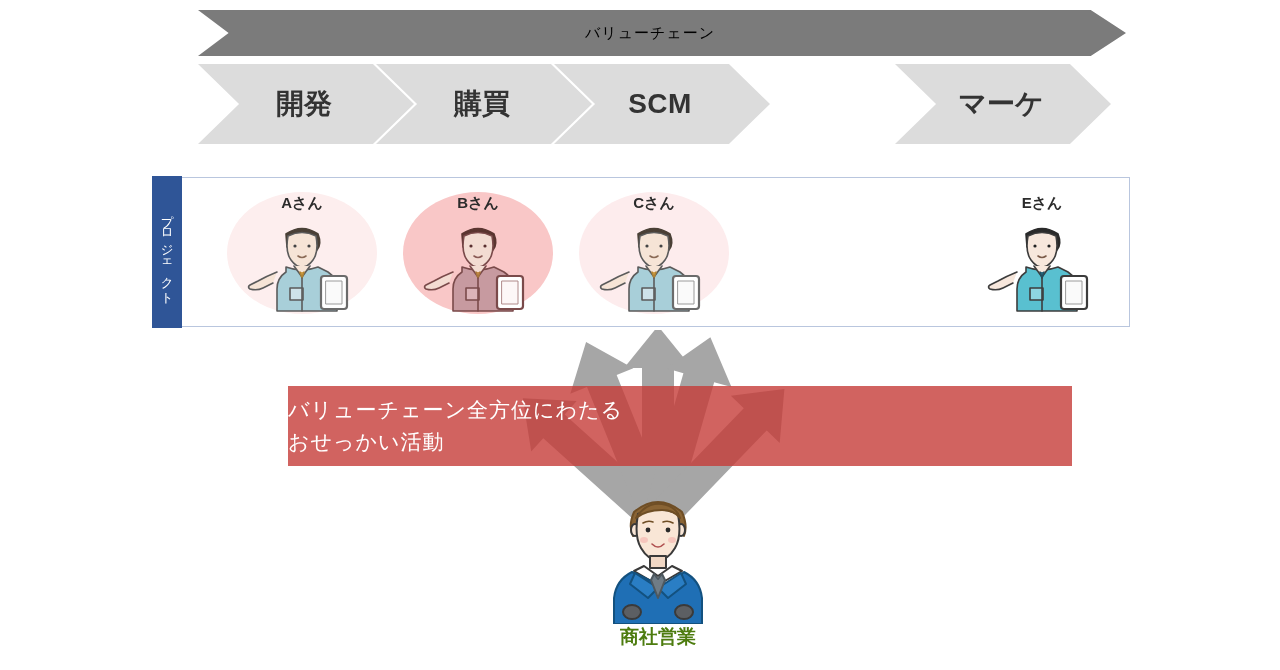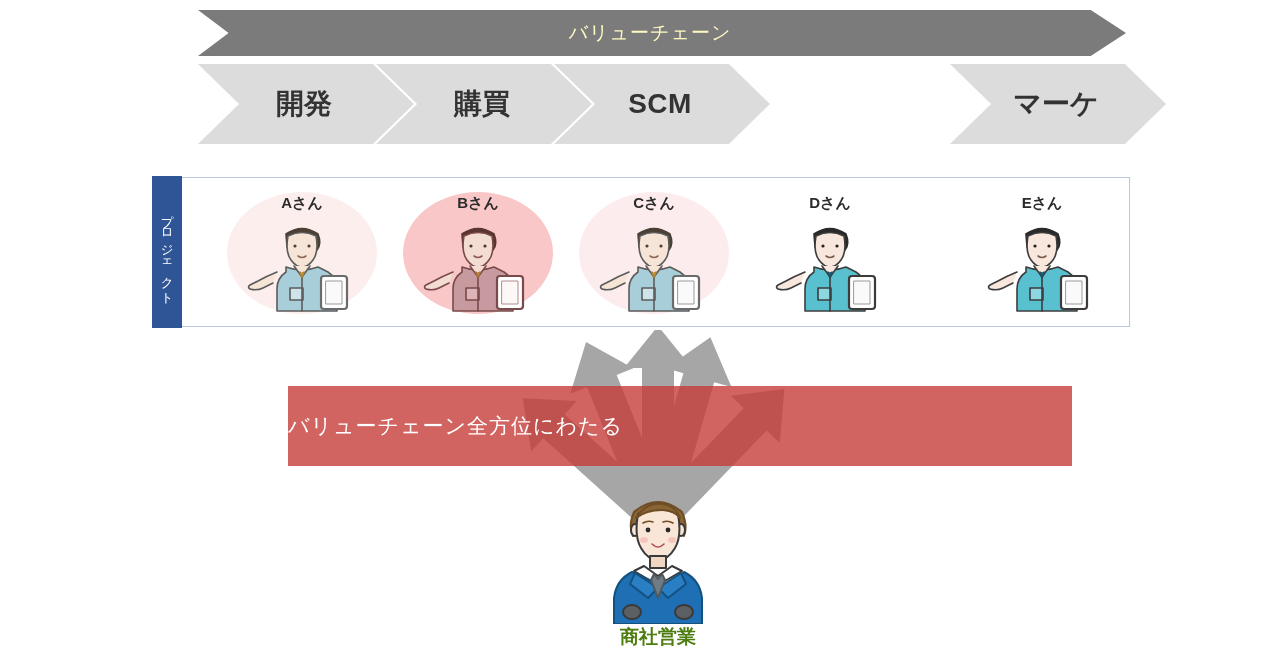--- a/index.html
+++ b/index.html
@@ -23,22 +23,22 @@
     position: absolute;
     left: 198px; top: 10px;
     width: 928px; height: 46px;
     background: #7b7b7b;
     clip-path: polygon(0 0, 96.2% 0, 100% 50%, 96.2% 100%, 0 100%, 3.3% 50%);
     display: flex;
     align-items: center;
     justify-content: center;
   }
   .vc-banner-label {
-    color: #fef9c3;
-    font-size: 19px;
+    color: #000000;
+    font-size: 15px;
     letter-spacing: 1px;
     font-weight: 400;
     transform: translateX(-12px);
   }
 
   
   .stages {
     position: absolute;
     left: 198px; top: 64px;
     width: 928px; height: 80px;
@@ -182,21 +182,21 @@
   <div class="stages">
     <div class="stage" style="left:0px;width:216px;">
       <span class="stage-label">開発</span>
     </div>
     <div class="stage" style="left:178px;width:216px;">
       <span class="stage-label">購買</span>
     </div>
     <div class="stage" style="left:356px;width:216px;">
       <span class="stage-label latin">SCM</span>
     </div>
-    <div class="stage" style="left:752px;width:216px;">
+    <div class="stage" style="left:697px;width:216px;">
       <span class="stage-label">マーケ</span>
     </div>
   </div>
 
   <div class="project-box"></div>
   <div class="project-tab">
     <span class="project-tab-label">プロジェクト</span>
   </div>
 
   <div class="people">
@@ -260,40 +260,20 @@
           <path d="M58 58 l2 6 l2 -6" fill="#d4a04a" stroke="#b08432"></path>
           <rect x="48" y="74" width="13" height="12" fill="#cfe3ea"></rect>
           <path d="M60 64 v33"></path>
           <path d="M35 58 q-10 4 -19 9 l-8 4 q-3 2 0 4 q7 2 13 -1 l10 -5" fill="#f6e4d6"></path>
           <rect x="79" y="62" width="26" height="33" rx="3" fill="#ffffff" stroke="#6b6b6b" stroke-width="2.2"></rect>
           <rect x="84" y="67" width="16" height="23" fill="#fafafa" stroke="#9a9a9a" stroke-width="1"></rect>
         </g>
       </svg>
     </div>
 
-    <div class="person" style="left:550px;">
-      <div class="person-name">Dさん</div>
-      <svg class="person-fig" viewBox="0 0 120 100">
-        <g stroke="#3c3c3c" stroke-width="1.6" fill="none" stroke-linejoin="round" stroke-linecap="round">
-          <path d="M44 20 q16 -11 32 0 q4 10 -1 16 q-2 -8 -15 -9 q-11 -1 -15 6 z" fill="#2a2a2a" stroke="#2a2a2a"></path>
-          <path d="M46 22 q14 -7 28 0 q3 16 -3 24 q-5 7 -11 7 q-6 0 -11 -7 q-6 -8 -3 -24 z" fill="#f7e7dc"></path>
-          <circle cx="53" cy="32" r="1.6" fill="#222" stroke="none"></circle>
-          <circle cx="67" cy="32" r="1.6" fill="#222" stroke="none"></circle>
-          <path d="M56 42 q4 3 8 0" stroke="#7a5a48"></path>
-          <path d="M44 53 q16 6 32 0 l10 5 q9 6 9 17 v22 h-60 v-22 q0 -11 9 -17 z" fill="#59c0d0"></path>
-          <path d="M52 52 l8 11 l8 -11" fill="#f7e7dc"></path>
-          <path d="M58 58 l2 6 l2 -6" fill="#2e6e86" stroke="#1f4f61"></path>
-          <rect x="48" y="74" width="13" height="12" fill="#8ed6e2"></rect>
-          <path d="M60 64 v33"></path>
-          <path d="M35 58 q-10 4 -19 9 l-8 4 q-3 2 0 4 q7 2 13 -1 l10 -5" fill="#f7e7dc"></path>
-          <rect x="79" y="62" width="26" height="33" rx="3" fill="#ffffff" stroke="#3c3c3c" stroke-width="2.2"></rect>
-          <rect x="84" y="67" width="16" height="23" fill="#fafafa" stroke="#9a9a9a" stroke-width="1"></rect>
-        </g>
-      </svg>
-    </div>
 
     <div class="person" style="left:762px;">
       <div class="person-name">Eさん</div>
       <svg class="person-fig" viewBox="0 0 120 100">
         <g stroke="#3c3c3c" stroke-width="1.6" fill="none" stroke-linejoin="round" stroke-linecap="round">
           <path d="M44 20 q16 -11 32 0 q4 10 -1 16 q-2 -8 -15 -9 q-11 -1 -15 6 z" fill="#2a2a2a" stroke="#2a2a2a"></path>
           <path d="M46 22 q14 -7 28 0 q3 16 -3 24 q-5 7 -11 7 q-6 0 -11 -7 q-6 -8 -3 -24 z" fill="#f7e7dc"></path>
           <circle cx="53" cy="32" r="1.6" fill="#222" stroke="none"></circle>
           <circle cx="67" cy="32" r="1.6" fill="#222" stroke="none"></circle>
           <path d="M56 42 q4 3 8 0" stroke="#7a5a48"></path>
@@ -331,20 +311,21 @@
       </g>
 
       <g transform="translate(658,190) rotate(44)">
         <path d="M-16 0 L16 0 L16 -140 L34 -140 L0 -182 L-34 -140 L-16 -140 Z"></path>
       </g>
     </g>
   </svg>
 
   <div class="red-banner">
     <span class="red-line">バリューチェーン全方位にわたる</span>
+    <span class="red-line">おせっかい活動</span>
   </div>
 
   <svg class="salesman" viewBox="0 0 140 140">
     <g stroke="#3a3a3a" stroke-width="2" fill="none" stroke-linejoin="round" stroke-linecap="round">
 
       <path d="M46 28 q24 -20 48 0 q6 14 2 24 q-4 -12 -12 -14 q-14 6 -28 -1 q-9 3 -11 15 q-5 -10 1 -24 z" fill="#8a6434" stroke="#6f4e25"></path>
 
       <ellipse cx="47" cy="46" rx="4" ry="6" fill="#f9e6d6"></ellipse>
       <ellipse cx="93" cy="46" rx="4" ry="6" fill="#f9e6d6"></ellipse>
 

